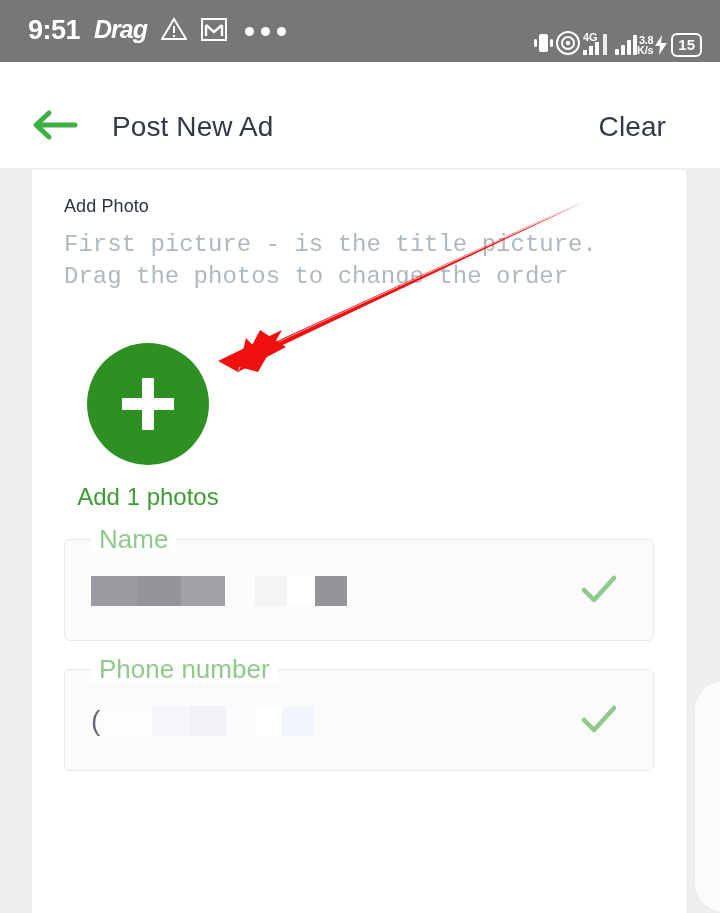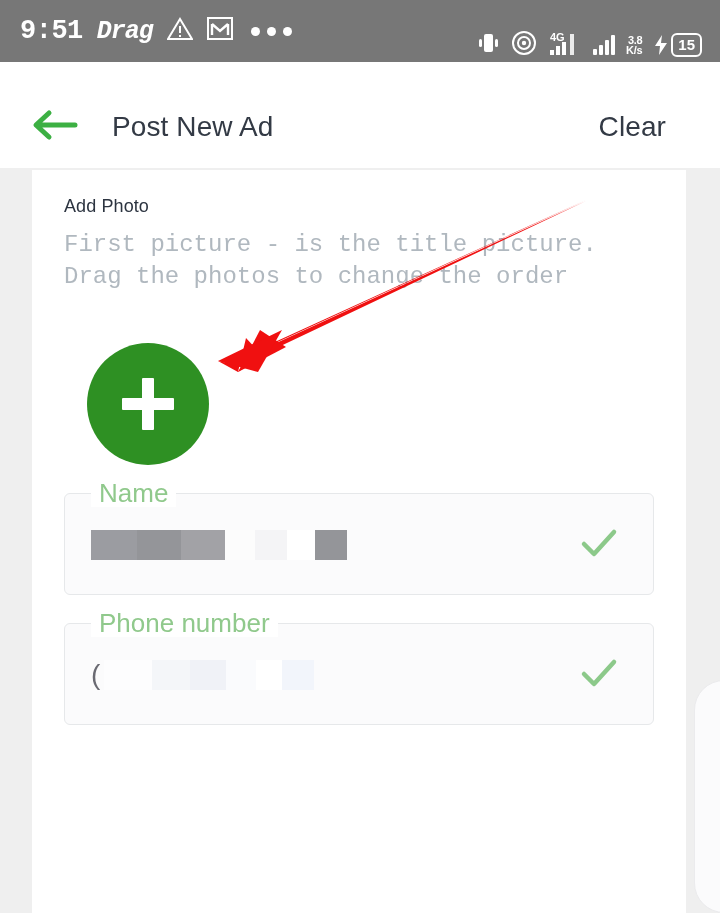--- a/index.html
+++ b/index.html
@@ -23,24 +23,22 @@
     position: absolute;
     left: 0; top: 0;
     width: 720px; height: 62px;
     background: #777777;
     display: flex;
     align-items: center;
     color: #ffffff;
   }
   .sb-left {
     display: flex;
-    align-items: center;
     gap: 14px;
-    margin-left: 20px;
-    font-family: Liberation Mono, monospace;
+    margin-left: 28px;
   }
   .sb-clock {
     font-size: 27px;
     font-weight: bold;
     letter-spacing: -0.5px;
     line-height: 1;
   }
   .sb-jiji {
     font-size: 25px;
     font-weight: bold;
@@ -58,21 +56,20 @@
     display: block;
     width: 9px; height: 9px;
     border-radius: 50%;
     background: #ffffff;
   }
   .sb-right {
     margin-left: auto;
     margin-right: 18px;
     display: flex;
     align-items: center;
-    gap: 11px;
     margin-top: 28px;
   }
   .sb-rate {
     font-size: 11px;
     font-weight: bold;
     line-height: 0.92;
     text-align: right;
     letter-spacing: -0.3px;
   }
   .sb-battery {
@@ -343,20 +340,21 @@
   <div id="content-card">
     <div class="inner">
 
       <div id="add-photo-title">Add Photo</div>
       <div id="add-photo-sub">First picture - is the title picture. Drag the photos to change the order</div>
 
       <div id="add-photo-block">
         <div id="add-photo-circle">
           <span></span>
         </div>
+        <div id="add-photo-label">Add 1 photos</div>
       </div>
 
 
       <div class="field">
         <div class="field-label">Name</div>
         <div class="field-value">
           <div class="redaction">
             <span style="width:46px;background:#9b9ca1"></span>
             <span style="width:44px;background:#949599"></span>
             <span style="width:44px;background:#a2a2a6"></span>

